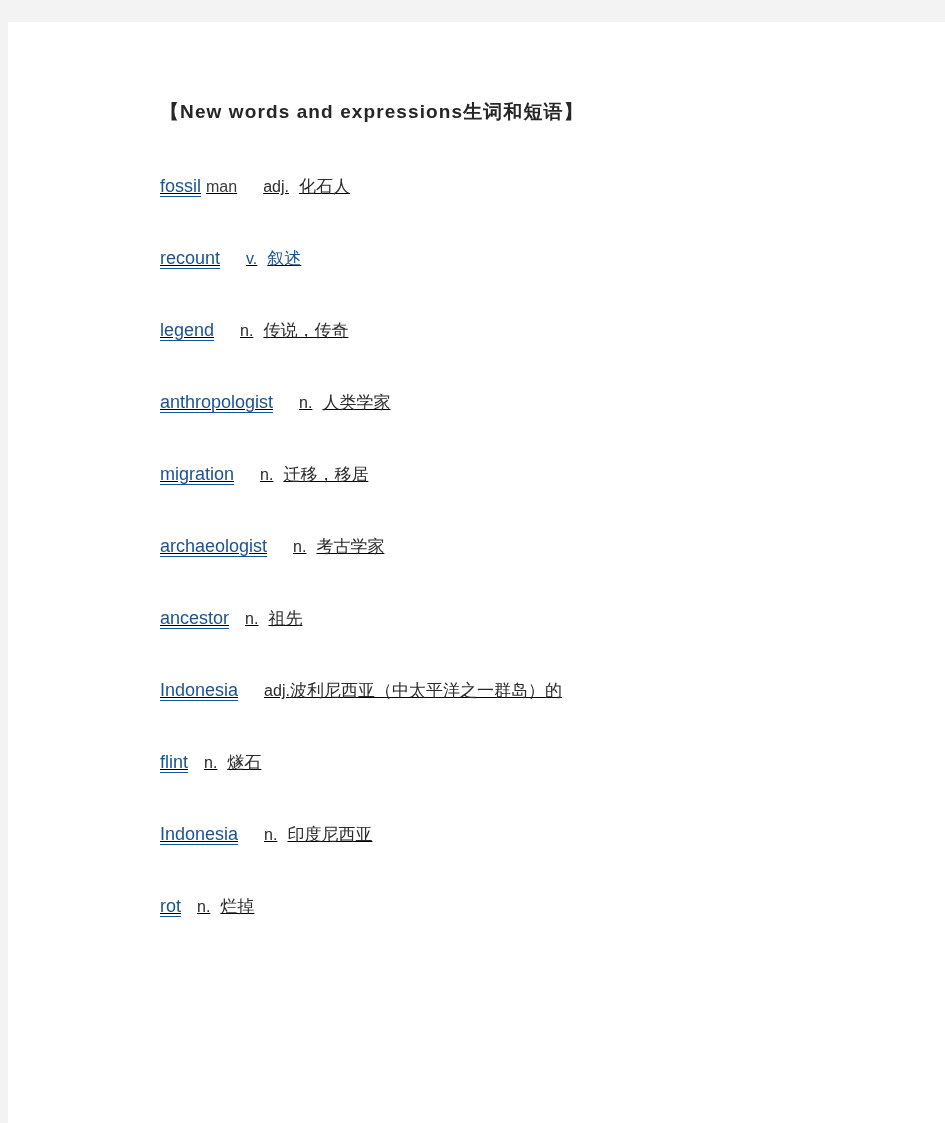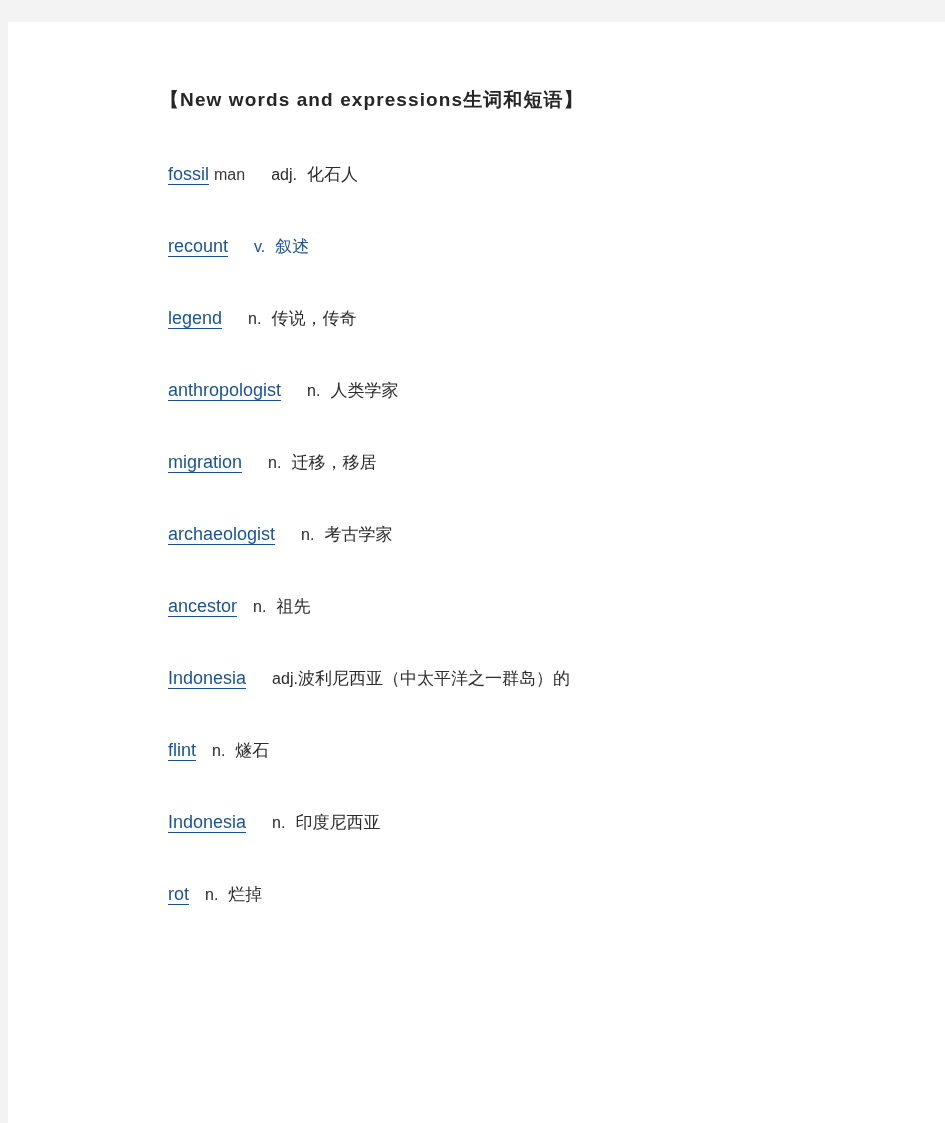--- a/index.html
+++ b/index.html
@@ -24,36 +24,37 @@
     position: absolute;
     left: 8px;
     top: 22px;
     width: 937px;
     height: 1101px;
     background: #ffffff;
   }
   .doc-body {
     position: absolute;
     left: 152px;
-    top: 64px;
+    top: 76px;
     width: 720px;
   }
   .section-title {
     font-size: 19px;
     font-weight: bold;
     color: #262626;
     letter-spacing: 1.1px;
     line-height: 28px;
     margin: 0 0 46px 0;
     white-space: nowrap;
   }
   .word-list {
-    margin: 8px;
+    margin: 0;
     padding: 0;
     list-style: none;
+    text-decoration: underline;
   }
   .word-entry {
     margin: 0 0 43px 0;
     line-height: 28px;
     white-space: nowrap;
     font-size: 17px;
   }
   .word-entry:last-child {
     margin-bottom: 0;
   }

